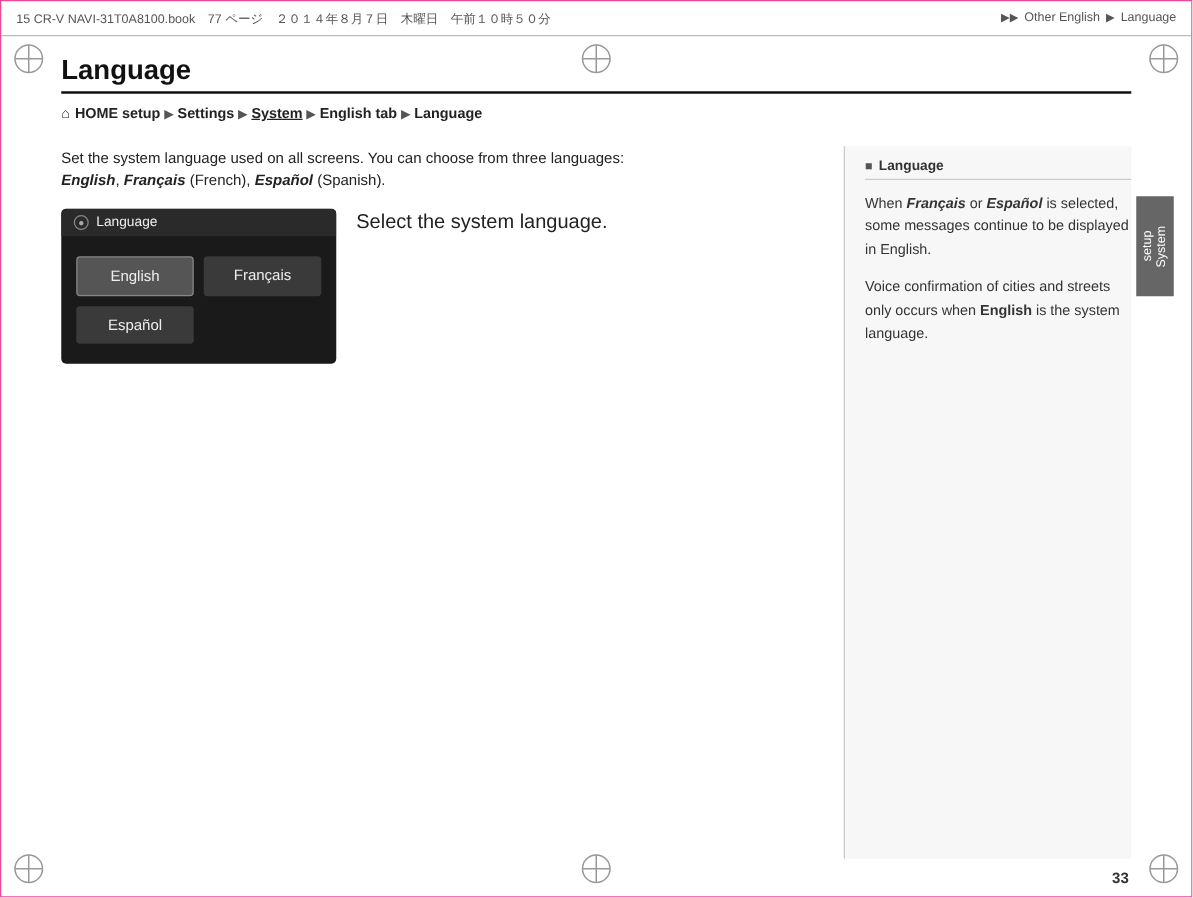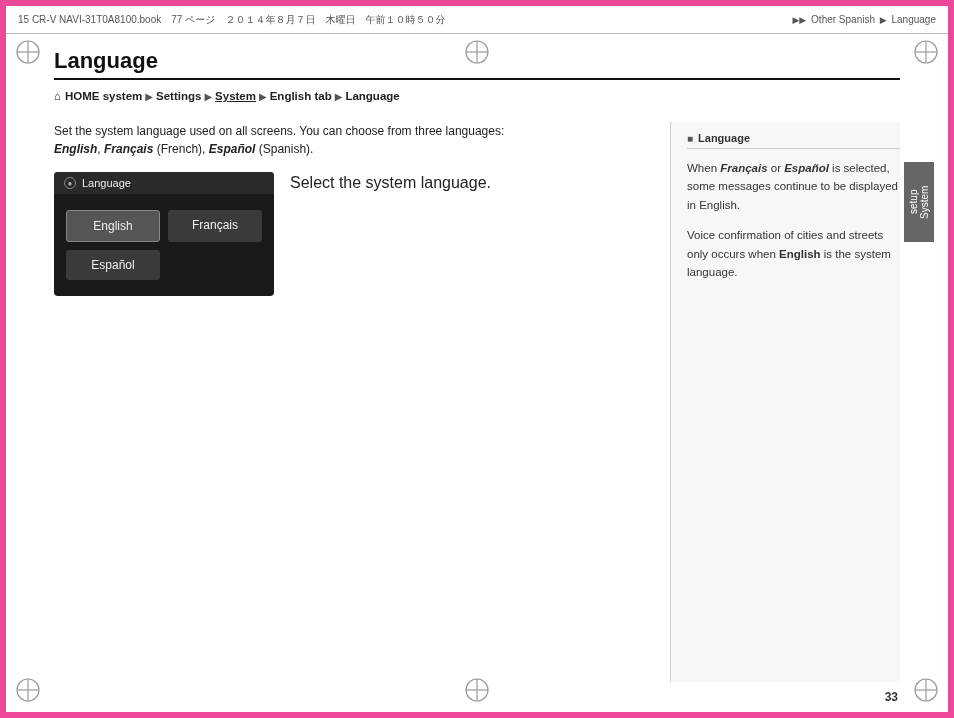--- a/index.html
+++ b/index.html
@@ -13,21 +13,21 @@
       color: #222;
       overflow: hidden;
       position: relative;
     }
 
     .page {
       width: 954px;
       height: 718px;
       background: #fff;
       position: relative;
-      border: 6px solid #ec4899;
+      border: 1px solid #ec4899;
     }
 
     
     .header-strip {
       position: absolute;
       top: 0;
       left: 0;
       right: 0;
       height: 28px;
       border-bottom: 1px solid #bbb;
@@ -226,21 +226,21 @@
   </style>
 </head>
 <body>
 
 <div class="page">
 
   <div class="header-strip">
     <span class="file-info">15 CR-V NAVI-31T0A8100.book　77 ページ　２０１４年８月７日　木曜日　午前１０時５０分</span>
     <span class="breadcrumb">
       <span class="arrow">▶▶</span>
-      <span>Other Spanish</span>
+      <span>Other English</span>
       <span class="arrow">▶</span>
       <span>Language</span>
     </span>
   </div>
 
   <div class="corner-mark corner-tl">
     <svg viewBox="0 0 28 28" xmlns="http://www.w3.org/2000/svg">
       <circle cx="14" cy="14" r="11" fill="none" stroke="#999" stroke-width="1.2"></circle>
       <line x1="14" y1="3" x2="14" y2="25" stroke="#999" stroke-width="1.2"></line>
       <line x1="3" y1="14" x2="25" y2="14" stroke="#999" stroke-width="1.2"></line>
@@ -281,21 +281,21 @@
       <line x1="3" y1="14" x2="25" y2="14" stroke="#999" stroke-width="1.2"></line>
     </svg>
   </div>
 
   <div style="position:absolute; top:28px; left:48px; right:48px; bottom:30px; display:flex; flex-direction:column;">
 
     <h1 class="page-title">Language</h1>
 
     <div class="nav-path">
       <span style="margin-right:2px;">⌂</span>
-      <span style="font-weight:bold;">HOME system</span>
+      <span style="font-weight:bold;">HOME setup</span>
       <span class="nav-arrow">▶</span>
       <span style="font-weight:bold;text-align:right;">Settings</span>
       <span class="nav-arrow">▶</span>
       <span style="font-weight:bold;text-decoration:underline;">System</span>
       <span class="nav-arrow">▶</span>
       <span style="font-weight:bold;">English tab</span>
       <span class="nav-arrow">▶</span>
       <span style="font-weight:bold;">Language</span>
     </div>
 

